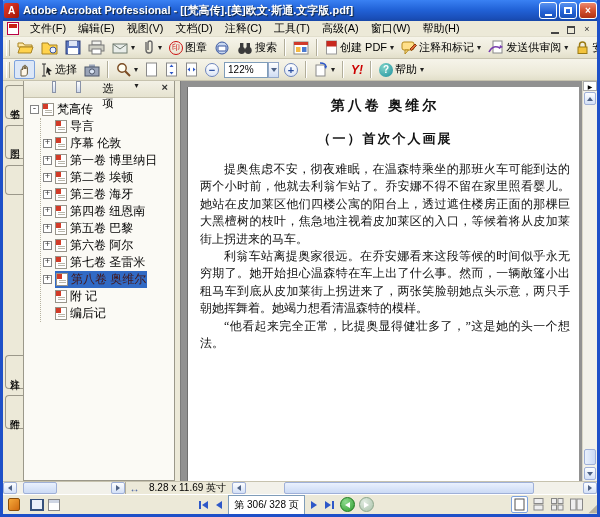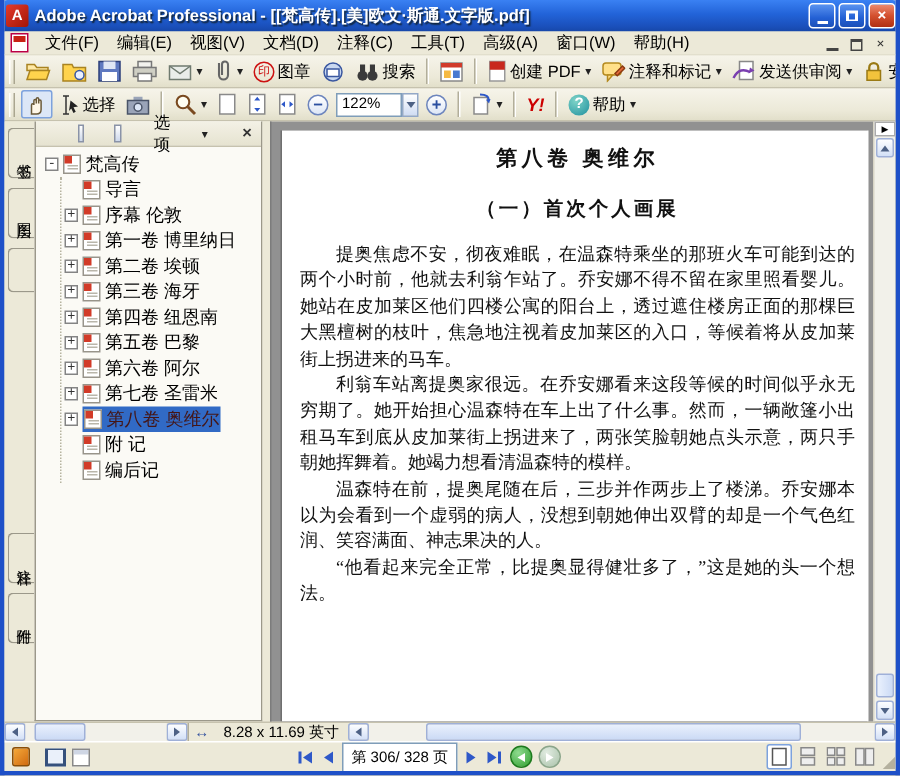--- a/index.html
+++ b/index.html
@@ -51,21 +51,21 @@
   .main{flex:1;display:flex;min-height:0;background:#ece9d8;}
   .tabstrip{width:20px;flex:0 0 20px;display:flex;flex-direction:column;align-items:flex-start;padding-top:4px;background:#ece9d8;}
   .vtab{writing-mode:vertical-rl;text-orientation:upright;font-size:10px;letter-spacing:1px;
      background:#ece9d8;border:1px solid #9b988a;border-right:none;border-radius:4px 0 0 4px;
      padding:5px 2px;margin:0 0 6px 2px;width:18px;min-height:34px;display:flex;align-items:center;justify-content:center;}
   .vtab.blank{min-height:30px;}
   .spacer{flex:1;}
   .tabfoot{height:46px;flex:0 0 46px;}
   
   .panel{width:152px;flex:0 0 152px;display:flex;flex-direction:column;border:1px solid #9b988a;border-top:none;background:#fbfaf5;min-height:0;}
-  .phead{height:17px;flex:0 0 17px;background:linear-gradient(180deg,#f3f1e6,#e6e3d0);display:flex;align-items:center;gap:20px;
+  .phead{height:17px;flex:0 0 17px;background:linear-gradient(180deg,#f3f1e6,#e6e3d0);display:flex;gap:20px;
      padding:0 3px 0 28px;border-bottom:1px solid #c6c2ae;}
   .phico{width:14px;height:12px;border:1px solid #8a93a8;background:linear-gradient(180deg,#fff,#cdd8ec);position:relative;}
   .phico::before{content:"";position:absolute;left:2px;top:2px;right:2px;height:1px;background:#6d7a96;box-shadow:0 3px 0 #6d7a96;}
   .popt{font-size:11px;margin-left:2px;}
   .pclose{margin-left:auto;font-size:11px;font-weight:bold;color:#333;padding:0 3px;}
   .ptree{flex:1;overflow:hidden;padding:3px 0 0 6px;font-size:12px;}
   .brow{height:17px;display:flex;align-items:center;gap:3px;white-space:nowrap;}
   .kids{margin-left:10px;border-left:1px dotted #b6b3a0;padding-left:2px;}
   .exp{width:9px;height:9px;flex:0 0 9px;border:1px solid #848484;background:#fff;font-size:9px;line-height:7px;
        display:flex;align-items:center;justify-content:center;color:#333;font-family:"Liberation Mono",monospace;}
@@ -450,21 +450,20 @@
 
     <div style="width:5px;flex:0 0 5px;background:#ece9d8;"></div>
 
     <div class="docpane">
       <div class="page">
         <div class="h1">第八卷 奥维尔</div>
         <div class="h2">（一）首次个人画展</div>
         <div class="bodytext">
           <p class="para">提奥焦虑不安，彻夜难眠，在温森特乘坐的那班火车可能到达的两个小时前，他就去利翁乍站了。乔安娜不得不留在家里照看婴儿。她站在皮加莱区他们四楼公寓的阳台上，透过遮住楼房正面的那棵巨大黑檀树的枝叶，焦急地注视着皮加莱区的入口，等候着将从皮加莱街上拐进来的马车。</p>
           <p class="para">利翁车站离提奥家很远。在乔安娜看来这段等候的时间似乎永无穷期了。她开始担心温森特在车上出了什么事。然而，一辆敞篷小出租马车到底从皮加莱街上拐进来了，两张笑脸朝她点头示意，两只手朝她挥舞着。她竭力想看清温森特的模样。</p>
-          <p class="para">温森特在前，提奥尾随在后，三步并作两步上了楼涕。乔安娜本以为会看到一个虚弱的病人，没想到朝她伸出双臂的却是一个气色红润、笑容满面、神志果决的人。</p>
           <p class="para">“他看起来完全正常，比提奥显得健壮多了，”这是她的头一个想法。</p>
 
         </div>
       </div>
       <div class="vscroll">
         <span class="vmenu">▶</span>
         <span class="sbtn up">
             <span class="tri t-up"></span>
           </span>
         <span class="vthumb"></span>

